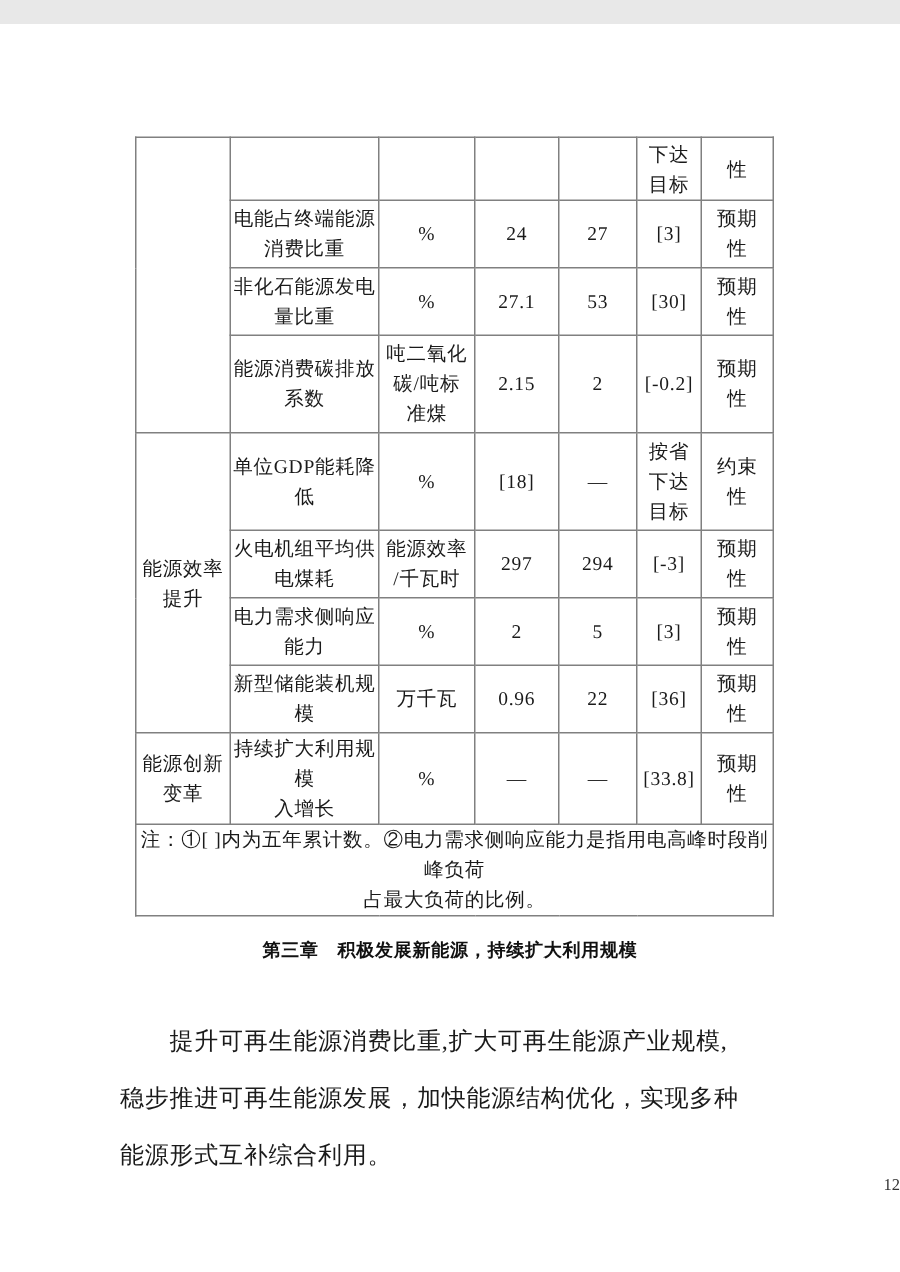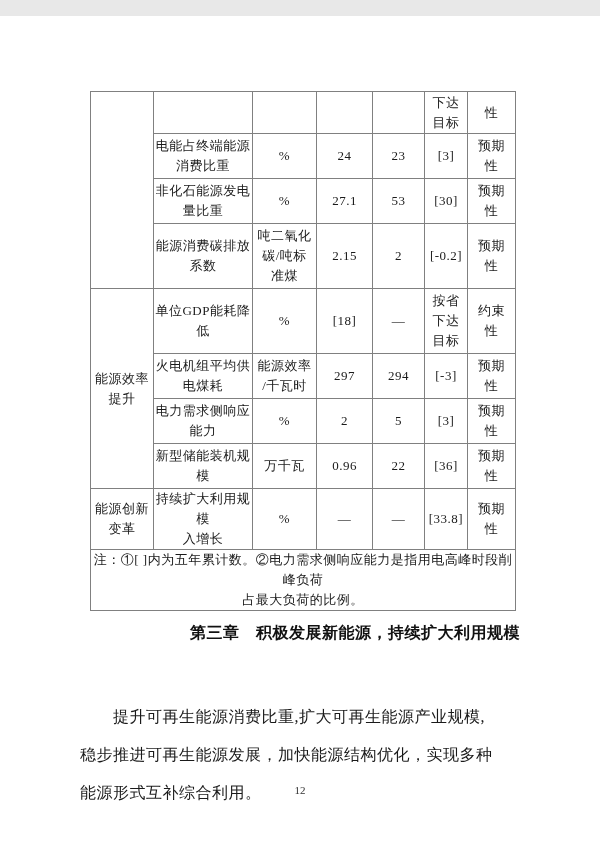--- a/index.html
+++ b/index.html
@@ -51,50 +51,50 @@
     padding: 3px 4px;
   }
 
   
   .chapter {
     position: absolute;
     left: 80px;
     top: 604px;
     width: 440px;
     margin: 0;
-    text-align: right;
+    text-align: center;
     font-family: "Liberation Sans", "DejaVu Sans", sans-serif;
-    font-size: 16px;
+    font-size: 12px;
     font-weight: bold;
     letter-spacing: 0.5px;
     line-height: 26px;
     color: #111111;
   }
 
   
   .body-text {
     position: absolute;
     left: 80px;
-    top: 682px;
+    top: 660px;
     width: 442px;
     margin: 0;
     font-size: 16px;
     line-height: 38px;
     letter-spacing: 0.5px;
     white-space: pre-line;
     color: #1a1a1a;
   }
 
   
   .pageno {
     position: absolute;
     left: 0;
     top: 768px;
     width: 600px;
-    text-align: center;
+    text-align: right;
     font-size: 11px;
     color: #333333;
   }
 </style>
 </head>
 <body>
 
 <div class="page">
 
   <div class="tbl-wrap">
@@ -117,21 +117,21 @@
           <td></td>
           <td>下达
 目标</td>
           <td class="vtop">性</td>
         </tr>
         <tr class="h45">
           <td>电能占终端能源
 消费比重</td>
           <td>%</td>
           <td>24</td>
-          <td>23</td>
+          <td>27</td>
           <td>[3]</td>
           <td>预期
 性</td>
         </tr>
         <tr class="h45">
           <td>非化石能源发电
 量比重</td>
           <td>%</td>
           <td>27.1</td>
           <td>53</td>

